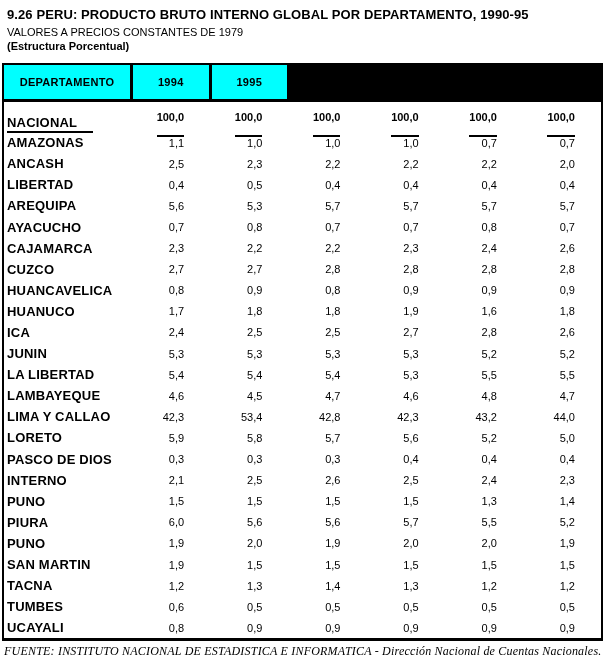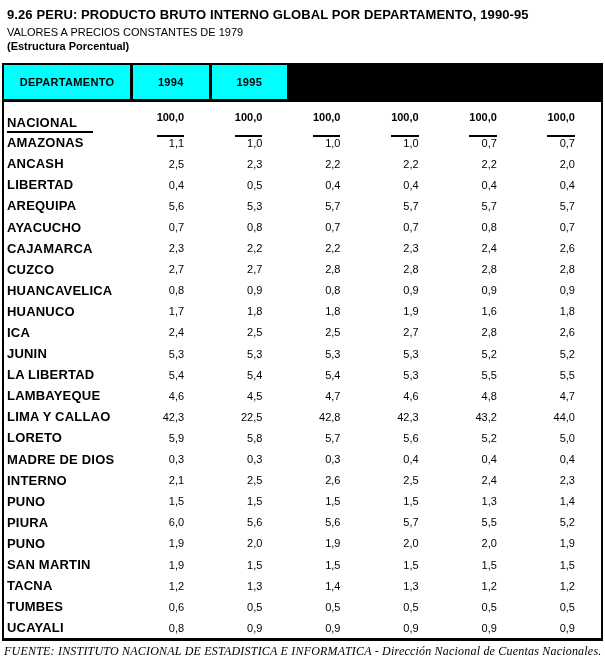--- a/index.html
+++ b/index.html
@@ -206,39 +206,39 @@
       <div class="cell val"><span>4,5</span></div>
       <div class="cell val"><span>4,7</span></div>
       <div class="cell val"><span>4,6</span></div>
       <div class="cell val"><span>4,8</span></div>
       <div class="cell val"><span>4,7</span></div>
     </div>
 
     <div class="row">
       <div class="cell name"><span>LIMA Y CALLAO</span></div>
       <div class="cell val"><span>42,3</span></div>
-      <div class="cell val"><span>22,5</span></div>
+      <div class="cell val"><span>53,4</span></div>
       <div class="cell val"><span>42,8</span></div>
       <div class="cell val"><span>42,3</span></div>
       <div class="cell val"><span>43,2</span></div>
       <div class="cell val"><span>44,0</span></div>
     </div>
 
     <div class="row">
       <div class="cell name"><span>LORETO</span></div>
       <div class="cell val"><span>5,9</span></div>
       <div class="cell val"><span>5,8</span></div>
       <div class="cell val"><span>5,7</span></div>
       <div class="cell val"><span>5,6</span></div>
       <div class="cell val"><span>5,2</span></div>
       <div class="cell val"><span>5,0</span></div>
     </div>
 
     <div class="row">
-      <div class="cell name"><span>MADRE DE DIOS</span></div>
+      <div class="cell name"><span>PASCO DE DIOS</span></div>
       <div class="cell val"><span>0,3</span></div>
       <div class="cell val"><span>0,3</span></div>
       <div class="cell val"><span>0,3</span></div>
       <div class="cell val"><span>0,4</span></div>
       <div class="cell val"><span>0,4</span></div>
       <div class="cell val"><span>0,4</span></div>
     </div>
 
     <div class="row">
       <div class="cell name"><span>INTERNO</span></div>

